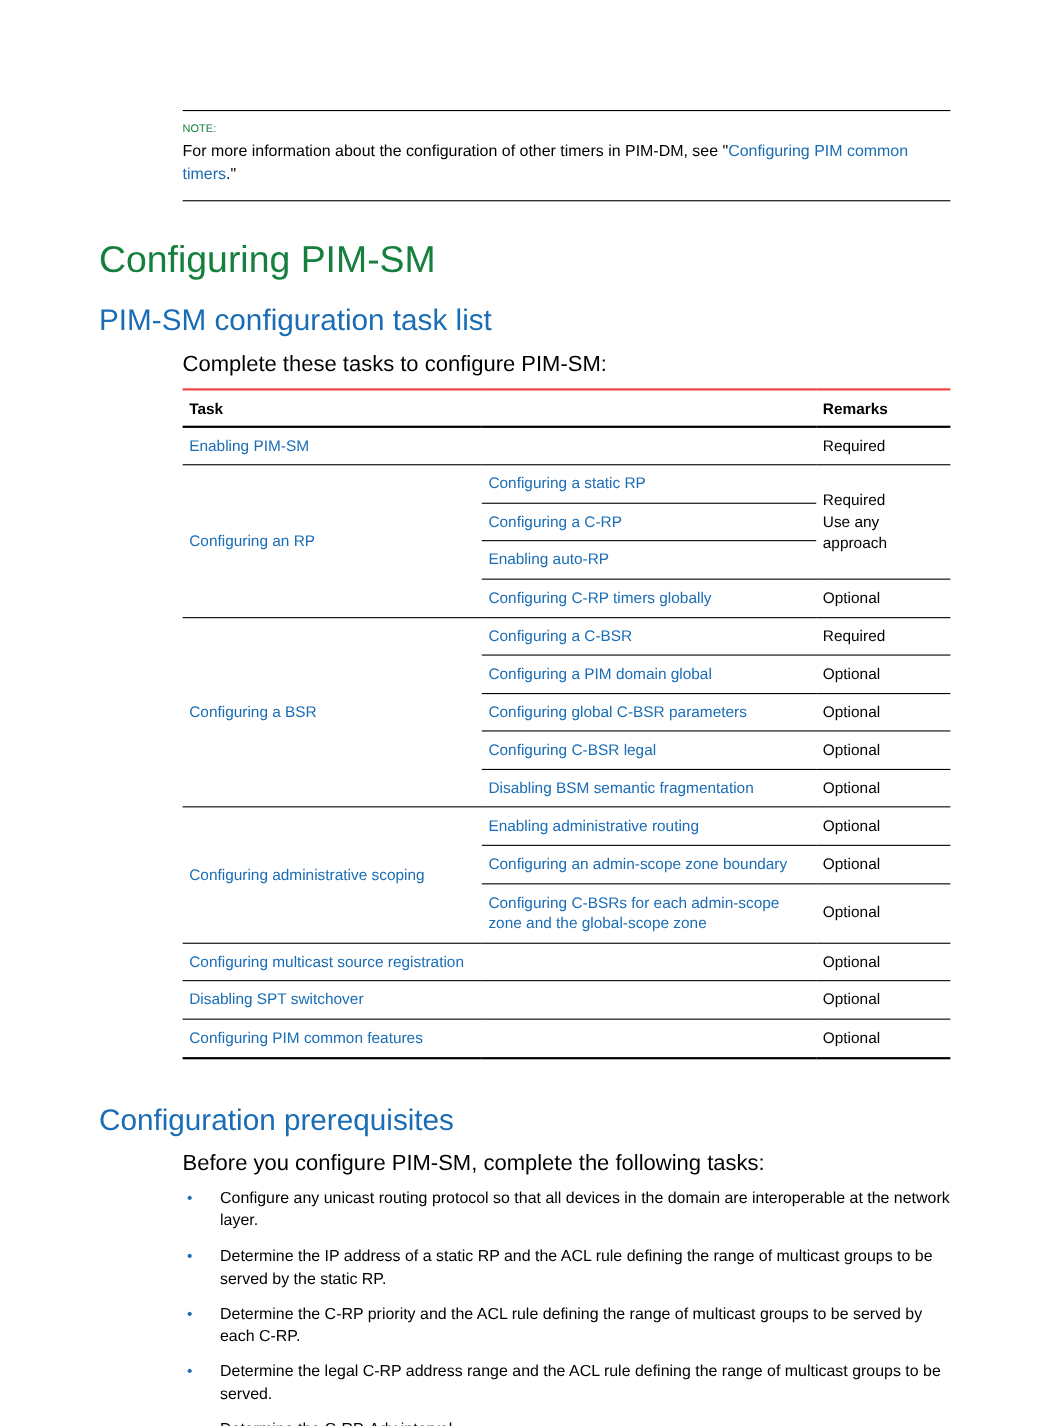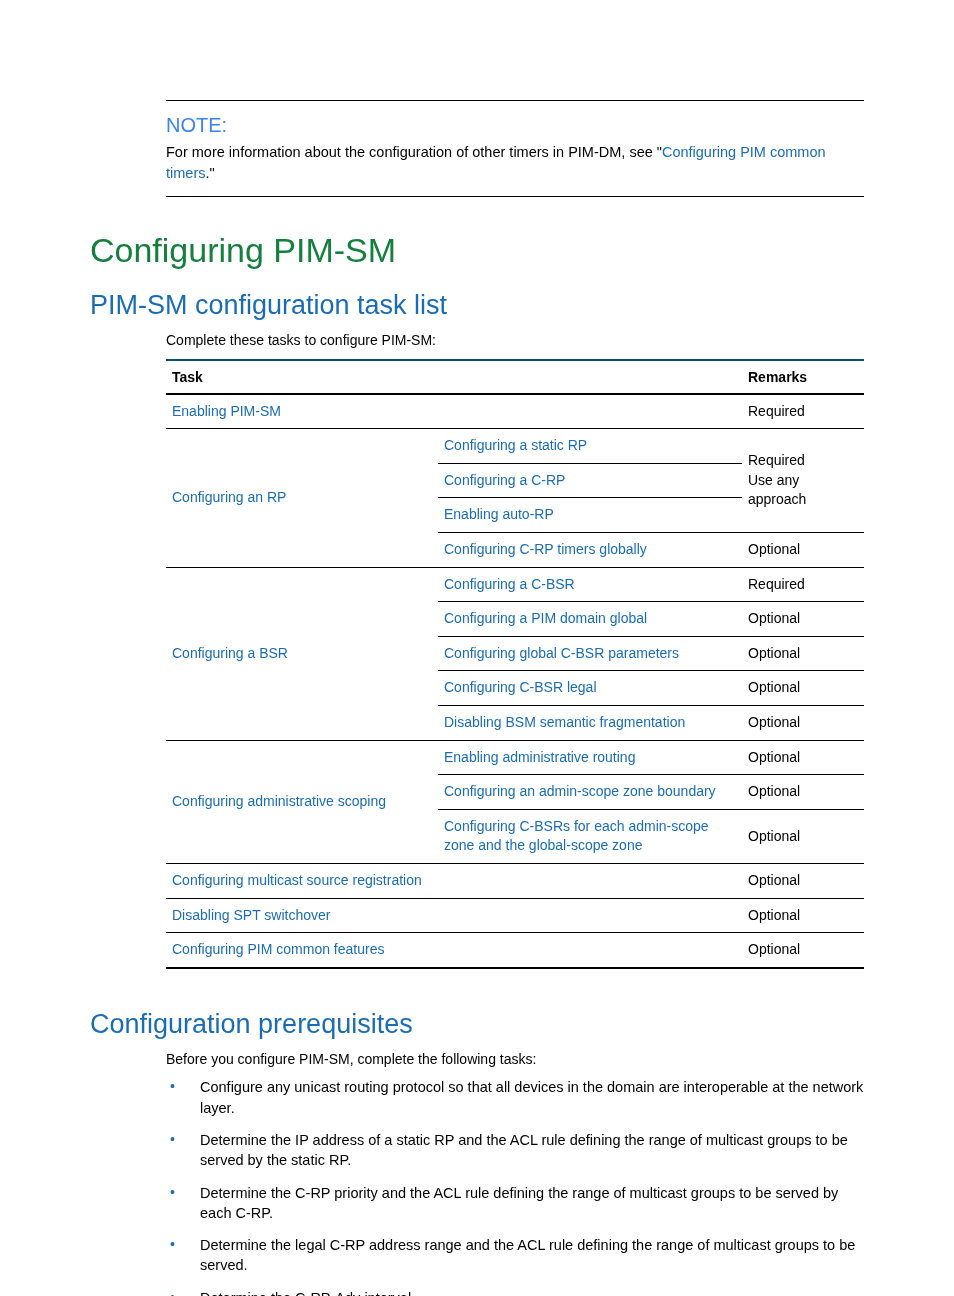--- a/index.html
+++ b/index.html
@@ -15,57 +15,57 @@
   }
   .note-box {
     border-top: 1px solid #000;
     border-bottom: 1px solid #000;
     padding: 10px 0 12px 0;
     margin-left: 76px;
     font-size: 14.5px;
     line-height: 1.45;
   }
   .note-label {
-    color: #3b82f6;
-    font-size: 20px;
+    color: #15803d;
+    font-size: 10px;
     margin-bottom: 2px;
   }
   .link {
     color: #1a6db5;
   }
   h1.main-title {
     color: #15803d;
     font-weight: 300;
     font-size: 34px;
     margin: 34px 0 18px 0;
     font-family: Arial, sans-serif;
   }
   h2.section-title {
     color: #1a6db5;
     font-weight: 300;
     font-size: 27px;
     margin: 20px 0 10px 0;
   }
   .body-text {
-    font-size: 14px;
+    font-size: 20px;
     margin-left: 76px;
     margin-bottom: 8px;
     line-height: 1.4;
   }
   table.task-table {
     border-collapse: collapse;
     width: calc(100% - 76px);
     margin-left: 76px;
     font-size: 14px;
   }
   table.task-table th {
     text-align: left;
     font-weight: bold;
     padding: 8px 6px;
-    border-top: 2px solid #0c4a6e;
+    border-top: 2px solid #ef4444;
     border-bottom: 2px solid #000;
     font-size: 14px;
   }
   table.task-table td {
     padding: 7px 6px;
     border-bottom: 1px solid #000;
     vertical-align: middle;
     line-height: 1.4;
   }
   table.task-table tr.last td {

